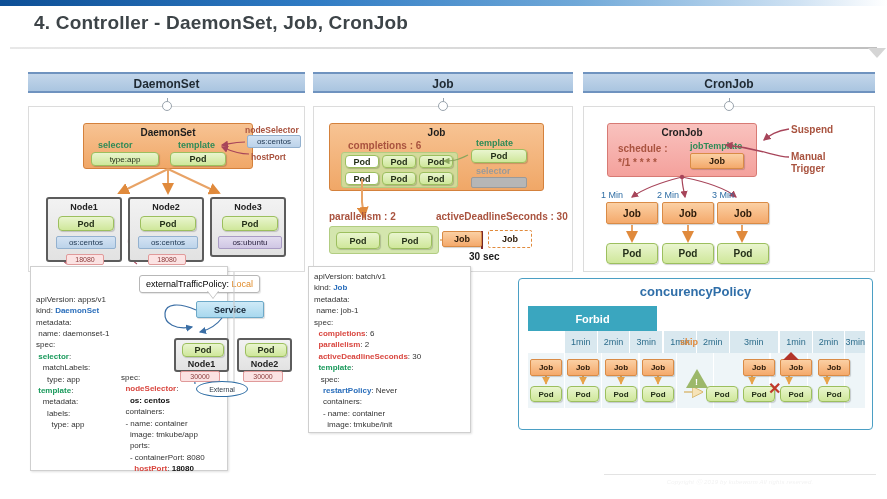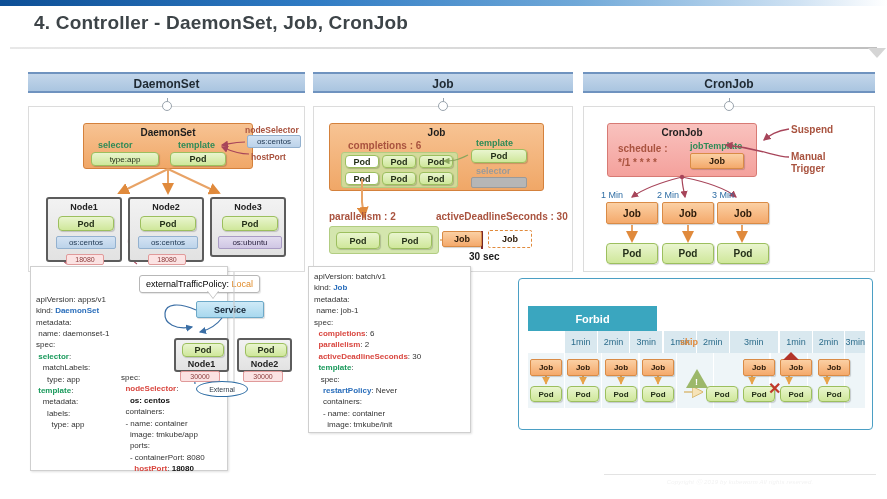--- a/index.html
+++ b/index.html
@@ -421,20 +421,21 @@
 <span>  </span><span class="k-red">parallelism</span><span>: 2</span>
 <span>  </span><span class="k-red">activeDeadlineSeconds</span><span>: 30</span>
 <span>  </span><span class="k-green">template</span><span>:</span>
 <span>   spec:</span>
 <span>    </span><span class="k-blue">restartPolicy</span><span>: Never</span>
 <span>    containers:</span>
 <span>    - name: container</span>
 <span>      image: tmkube/init</span></div>
 
   <div class="cc-wrap">
+    <div class="cc-title">concurencyPolicy</div>
     <div class="cc-table">
       <div class="cc-row1">
         <div class="cc-h" style="width:131px;">Forbid</div>
       </div>
       <div class="cc-row2">
         <div class="cc-sub" style="width:37px;">1min</div>
         <div class="cc-sub" style="width:37px;">2min</div>
         <div class="cc-sub" style="width:38px; border-right:2px solid #fff;">3min</div>
         <div class="cc-sub" style="width:37px;">1min</div>
         <div class="cc-sub" style="width:37px;">2min</div>

